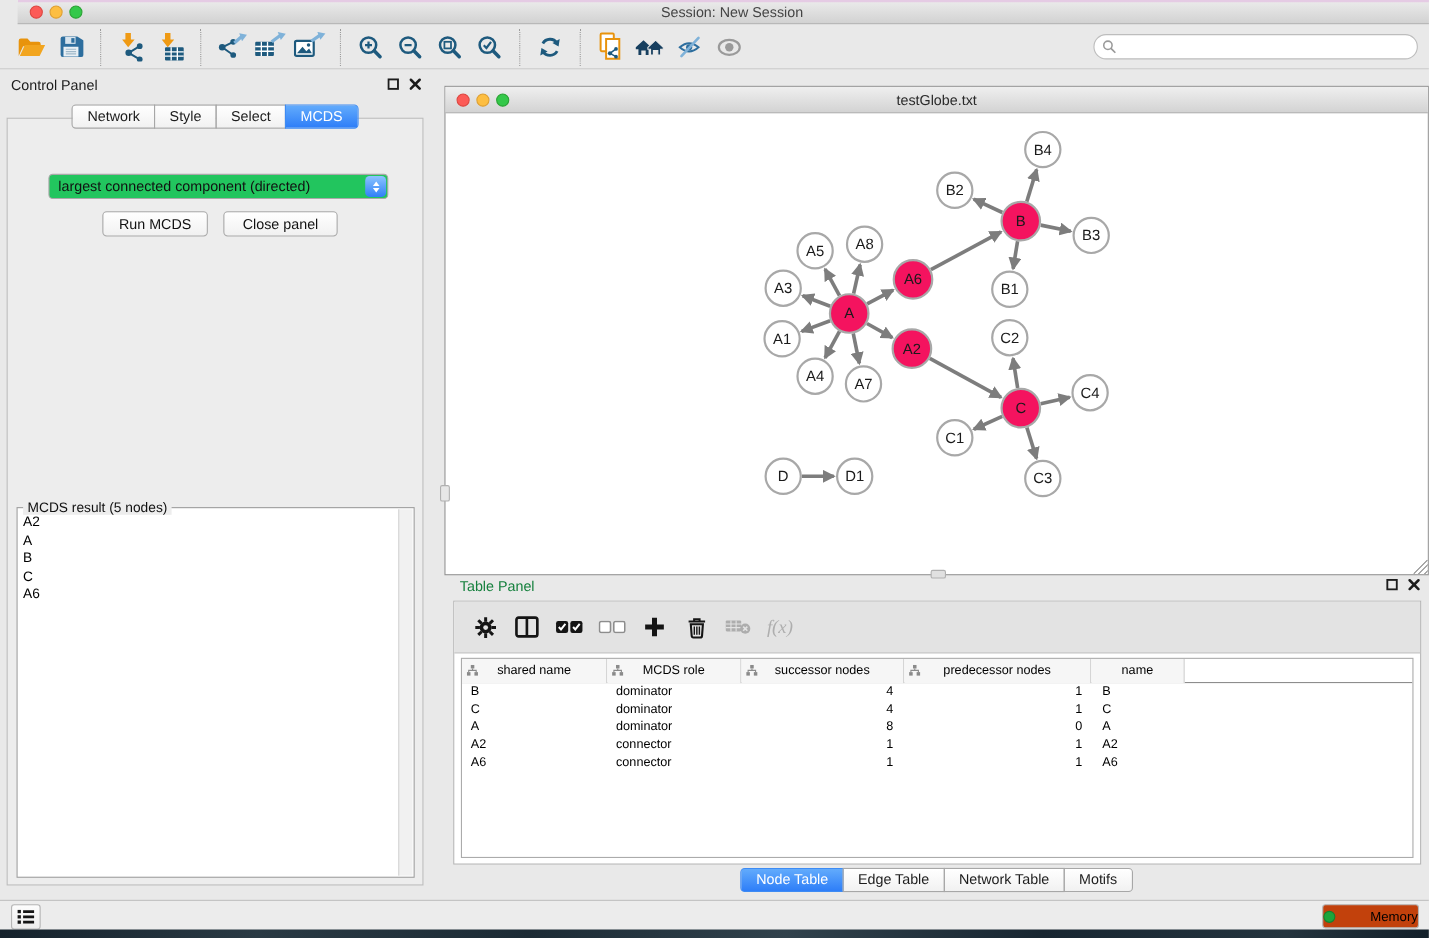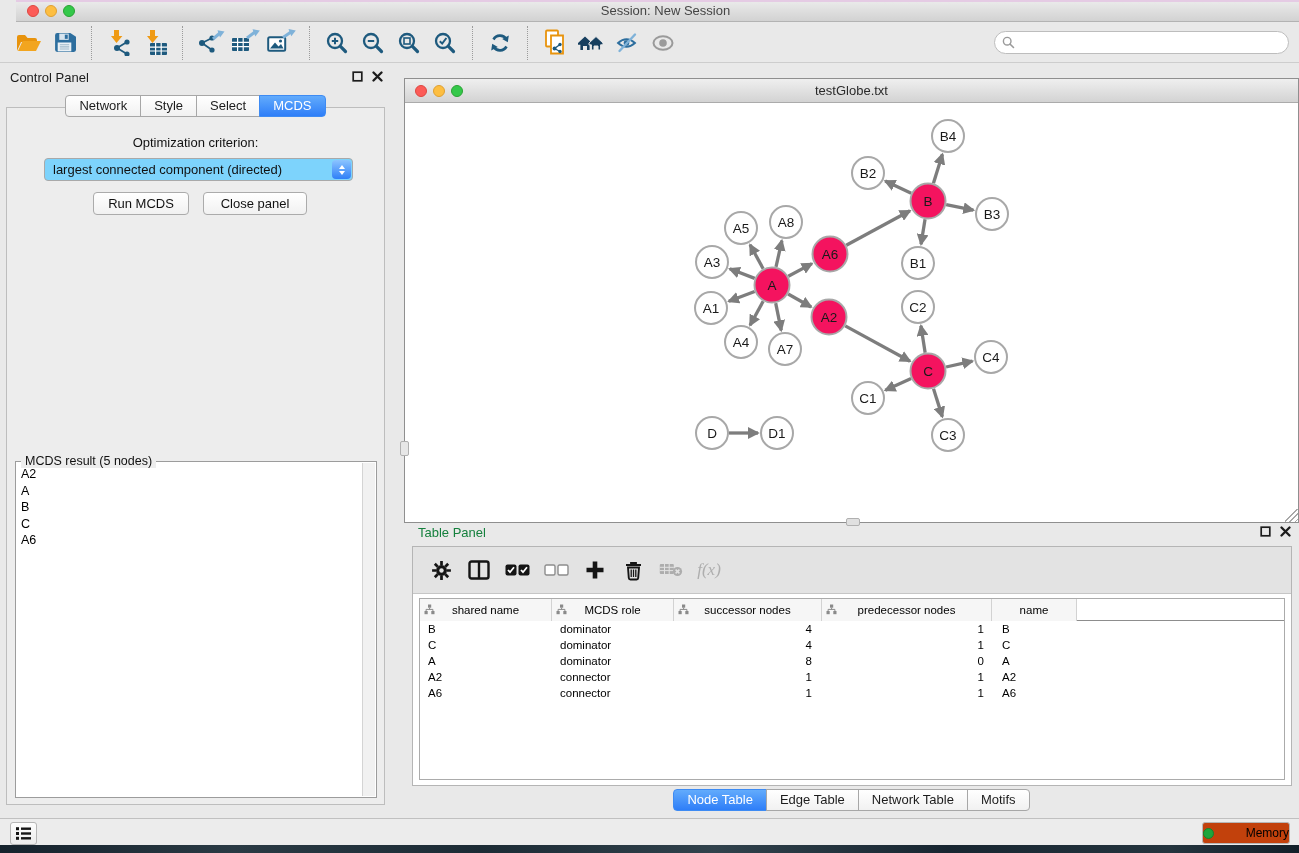--- a/index.html
+++ b/index.html
@@ -50,21 +50,21 @@
   .seg:first-child{ border-radius:4px 0 0 4px; margin-left:0; }
   .seg:last-child{ border-radius:0 4px 4px 0; }
   .seg.active{ background:linear-gradient(#62abfc,#2e7ef8); color:#fff; border-color:#3e8bf3; }
   #cp-body{
     position:absolute; left:6px; top:107px; width:379px; height:698px;
     background:#ededed; border:1px solid #bdbdbd;
   }
   #opt-label{ position:absolute; top:27px; width:100%; text-align:center; font-size:13px; color:#111; }
   #criterion-select{
     position:absolute; left:37px; top:50px; width:309px; height:23px;
-    background:#7dd3fc; border:1px solid #a9a9a9; border-radius:4px;
+    background:#22c55e; border:1px solid #a9a9a9; border-radius:4px;
     font-size:13px; line-height:21px; padding-left:8px; color:#111;
   }
   #criterion-stepper{
     position:absolute; right:1px; top:1px; width:19px; height:19px; border-radius:4px;
     background:linear-gradient(#8cc4ff,#2f80f7);
     display:flex; flex-direction:column; align-items:center; justify-content:center; gap:2px;
   }
   .tri-up{ width:0;height:0;border-left:3.5px solid transparent;border-right:3.5px solid transparent;border-bottom:4px solid #fff; }
   .tri-down{ width:0;height:0;border-left:3.5px solid transparent;border-right:3.5px solid transparent;border-top:4px solid #fff; }
   .push-btn{
@@ -303,21 +303,20 @@
     </svg>
   </span>
 </div>
 <div id="cp-tabs">
     <span class="seg">Network</span>
     <span class="seg">Style</span>
     <span class="seg">Select</span>
     <span class="seg active">MCDS</span>
   </div>
 <div id="cp-body">
-  <div id="opt-label">Optimization criterion:</div>
   <div id="criterion-select">
     <span>largest connected component (directed)</span>
     <span id="criterion-stepper">
       <span class="tri-up"></span>
         <span class="tri-down"></span>
     </span>
   </div>
   <div class="push-btn" id="run-btn">Run MCDS</div>
   <div class="push-btn" id="closep-btn">Close panel</div>
   <div id="result-box">

